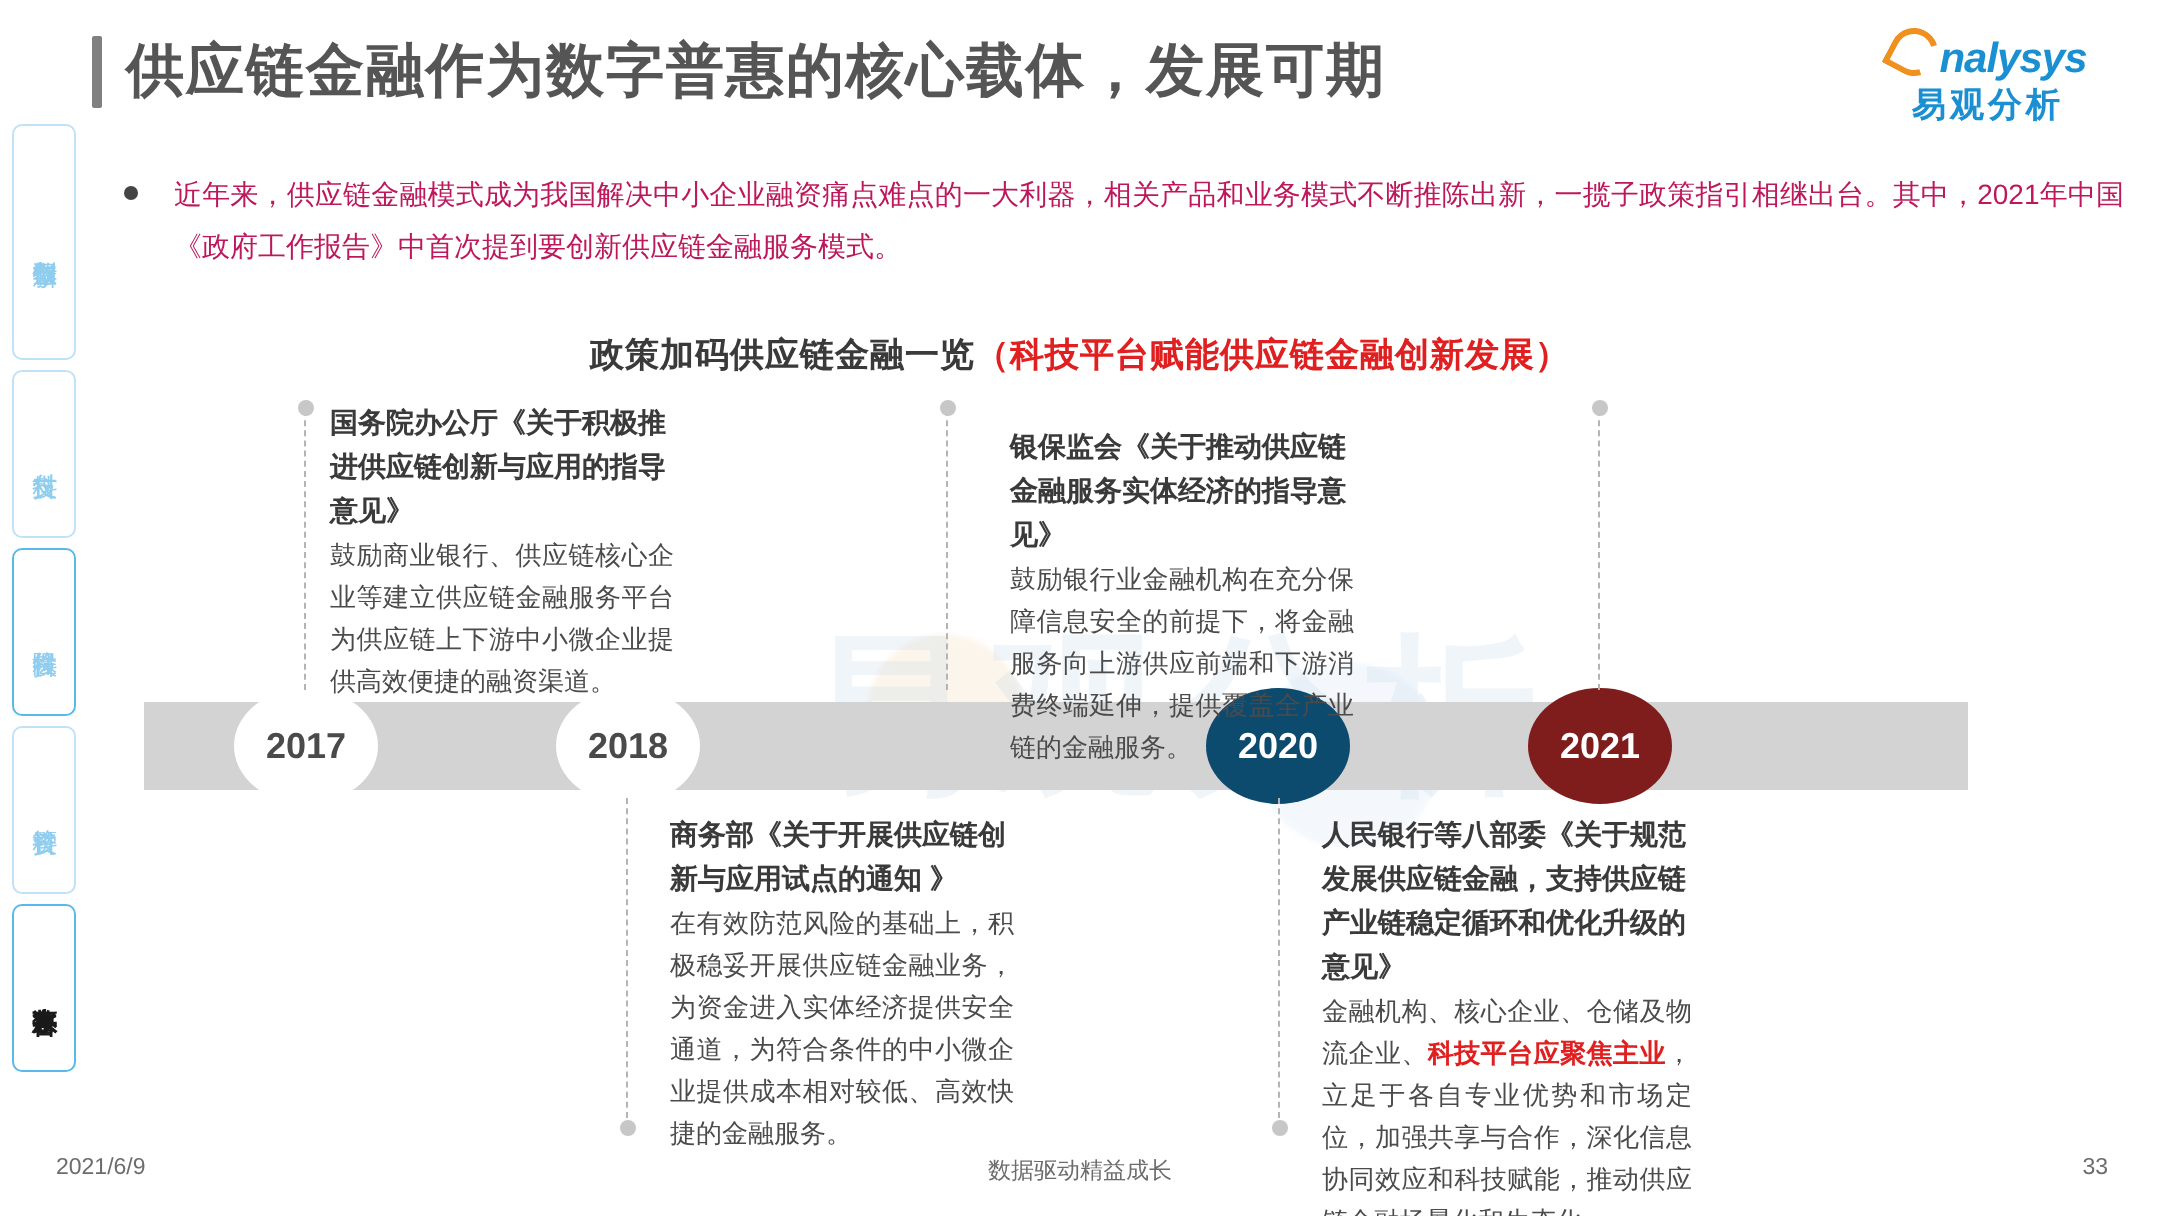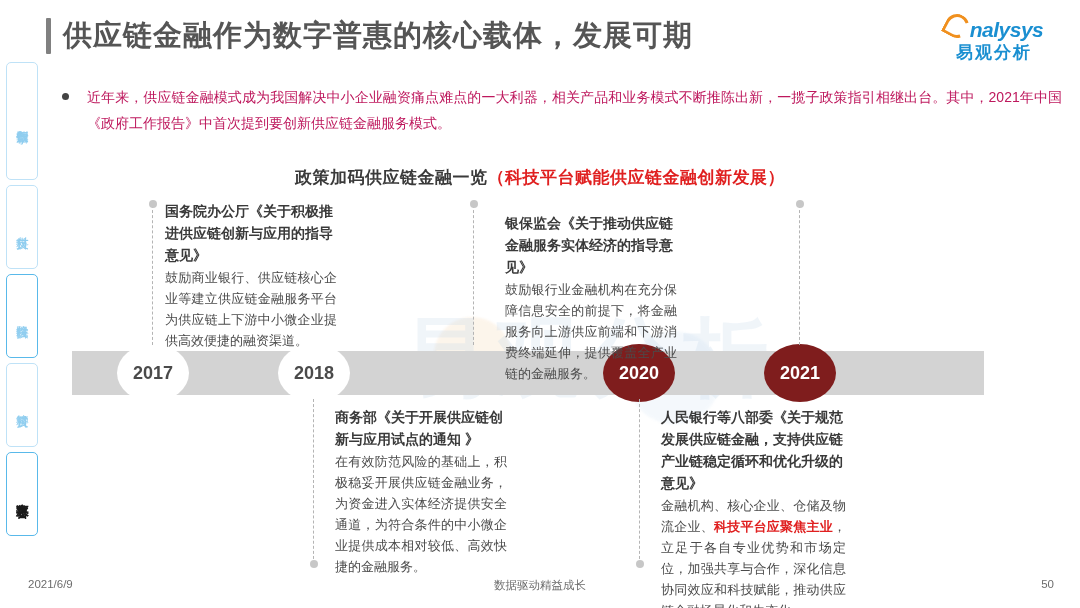--- a/index.html
+++ b/index.html
@@ -73,21 +73,21 @@
   .timeline{
     position:absolute;left:72px;top:351px;width:912px;height:44px;
     background:#d3d3d3;
   }
   .node{
     position:absolute;top:344px;width:72px;height:58px;border-radius:50%;
     display:flex;align-items:center;justify-content:center;
     font-size:18px;font-weight:700;
   }
   .node.plain{background:#ffffff;color:#4a4a4a;}
-  .node.blue{background:#7f1d1d;color:#ffffff;}
+  .node.blue{background:#0c4a6e;color:#ffffff;}
   .node.red{background:#7f1d1d;color:#ffffff;}
 
   .connector{position:absolute;border-left:1px dashed #b4b4b4;}
   .cdot{position:absolute;width:8px;height:8px;border-radius:50%;background:#c7c7c7;}
 
   .card{position:absolute;}
   .card h4{
     margin:0;font-size:14px;font-weight:700;line-height:22px;color:#3a3a3a;
   }
   .card p{
@@ -193,16 +193,16 @@
   </div>
 
   <div class="card" style="left:661px;top:406px;width:185px">
     <h4>人民银行等八部委《关于规范发展供应链金融，支持供应链产业链稳定循环和优化升级的意见》</h4>
     <p><span>金融机构、核心企业、仓储及物流企业、</span><span class="red">科技平台应聚焦主业</span><span>，立足于各自专业优势和市场定位，加强共享与合作，深化信息协同效应和科技赋能，推动供应链金融场景化和生态化。</span></p>
   </div>
 
   <div class="footer">
     <span class="f-left">2021/6/9</span>
     <span class="f-center">数据驱动精益成长</span>
-    <span class="f-right">50</span>
+    <span class="f-right">33</span>
   </div>
 
 </div>
 
 </body></html>

